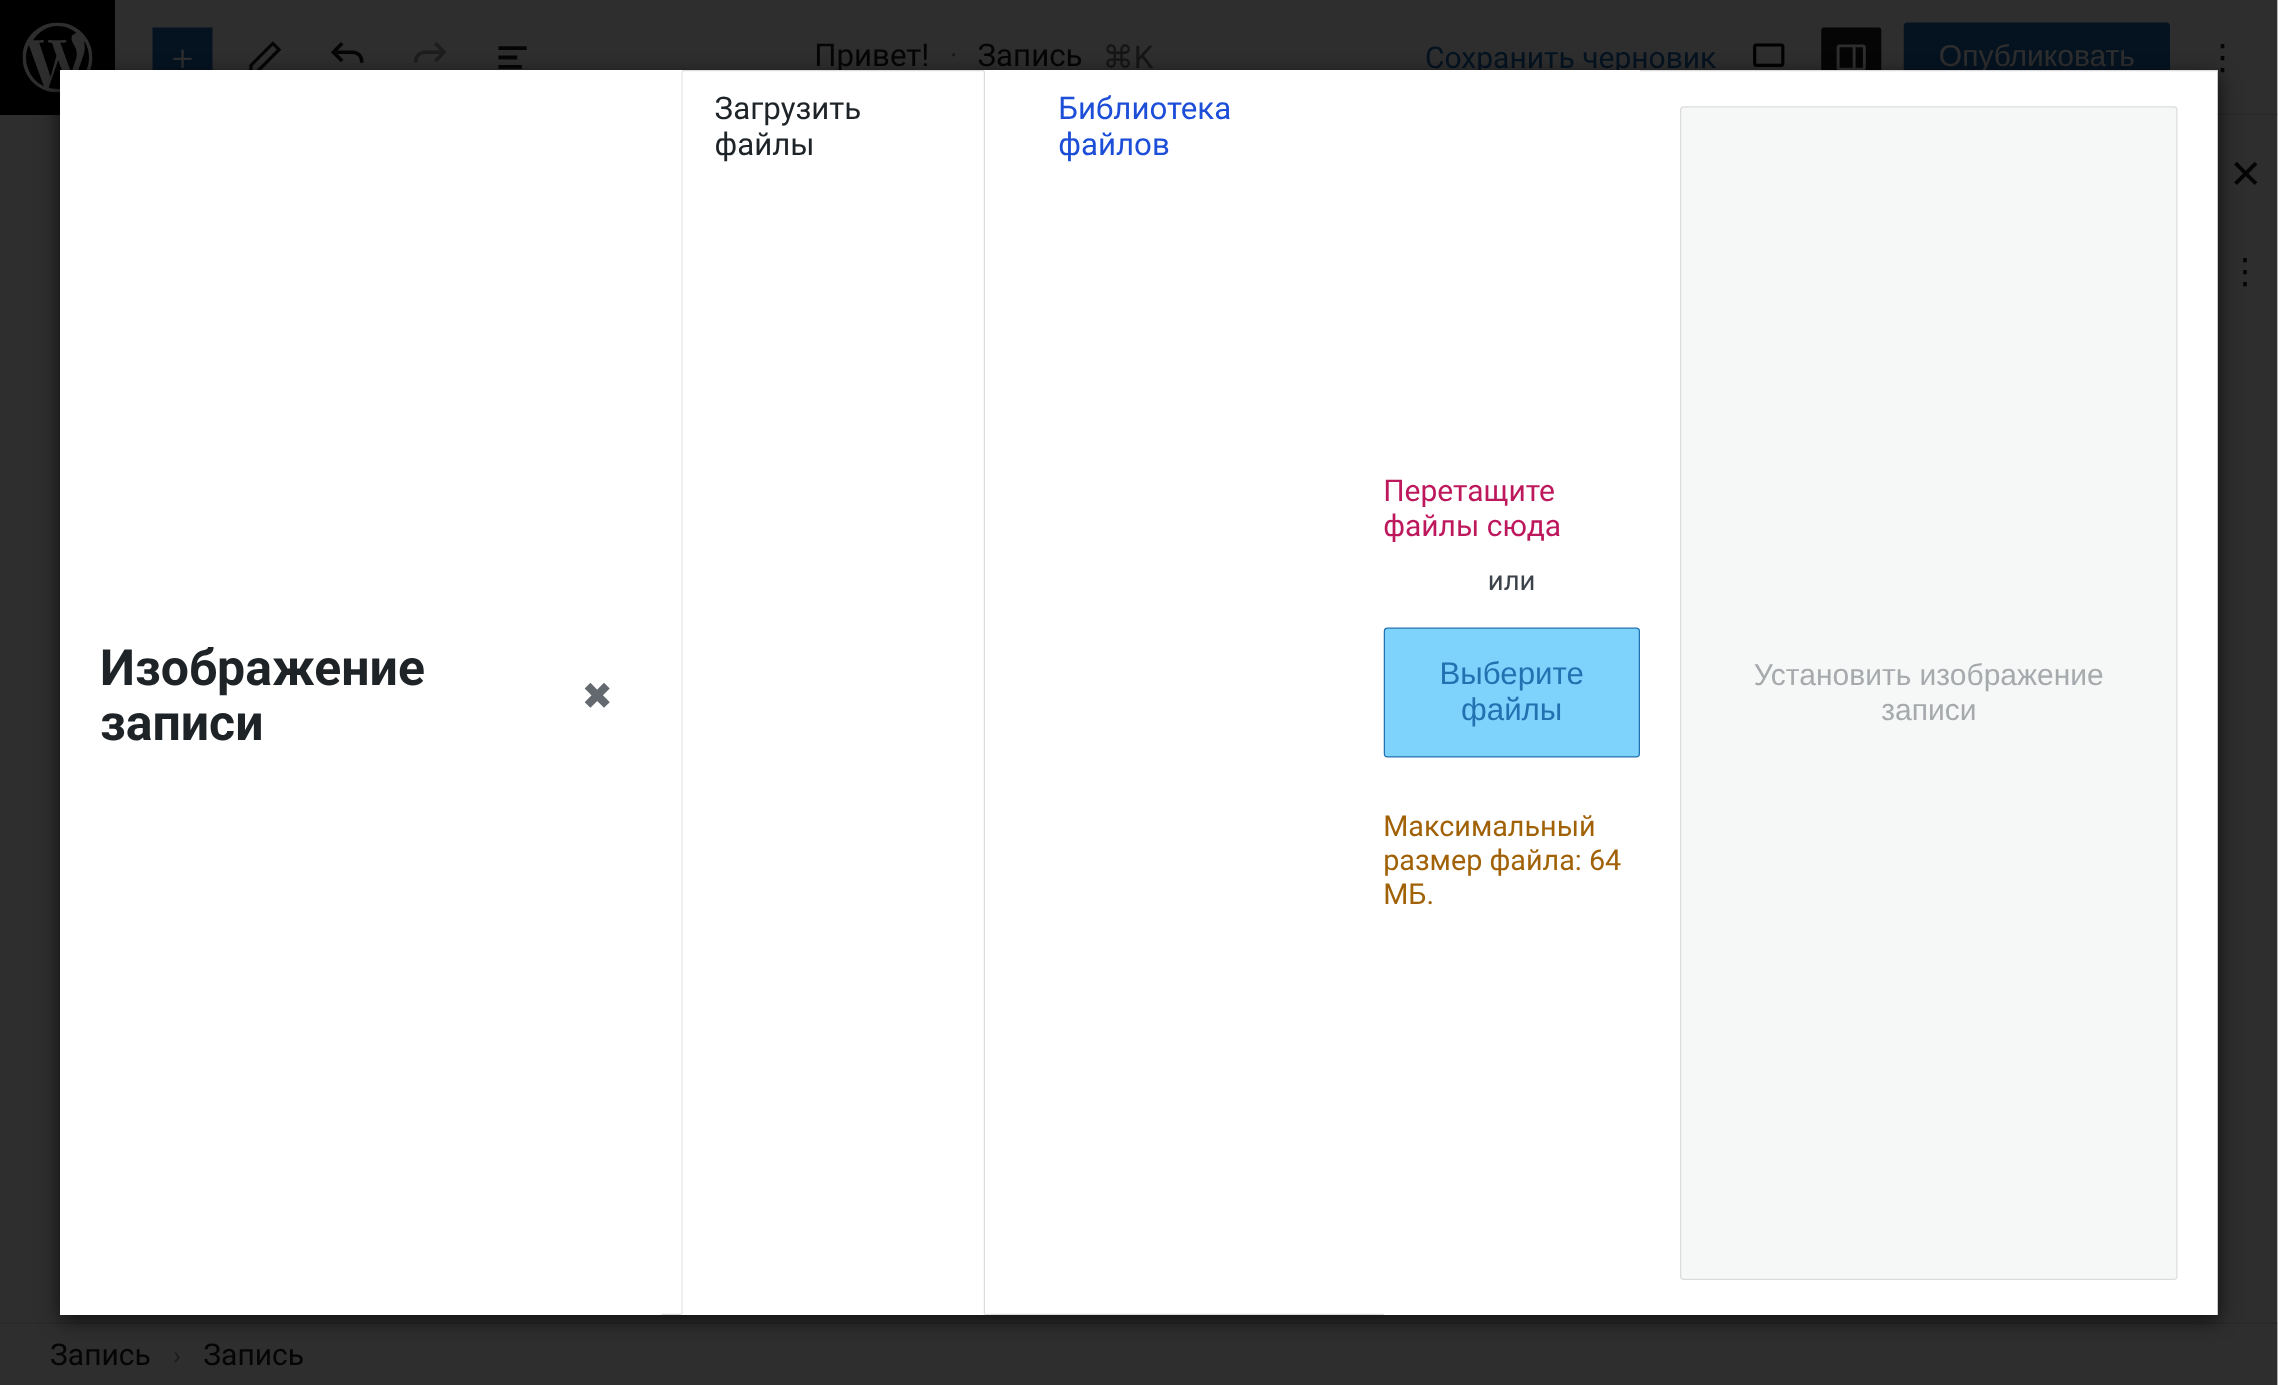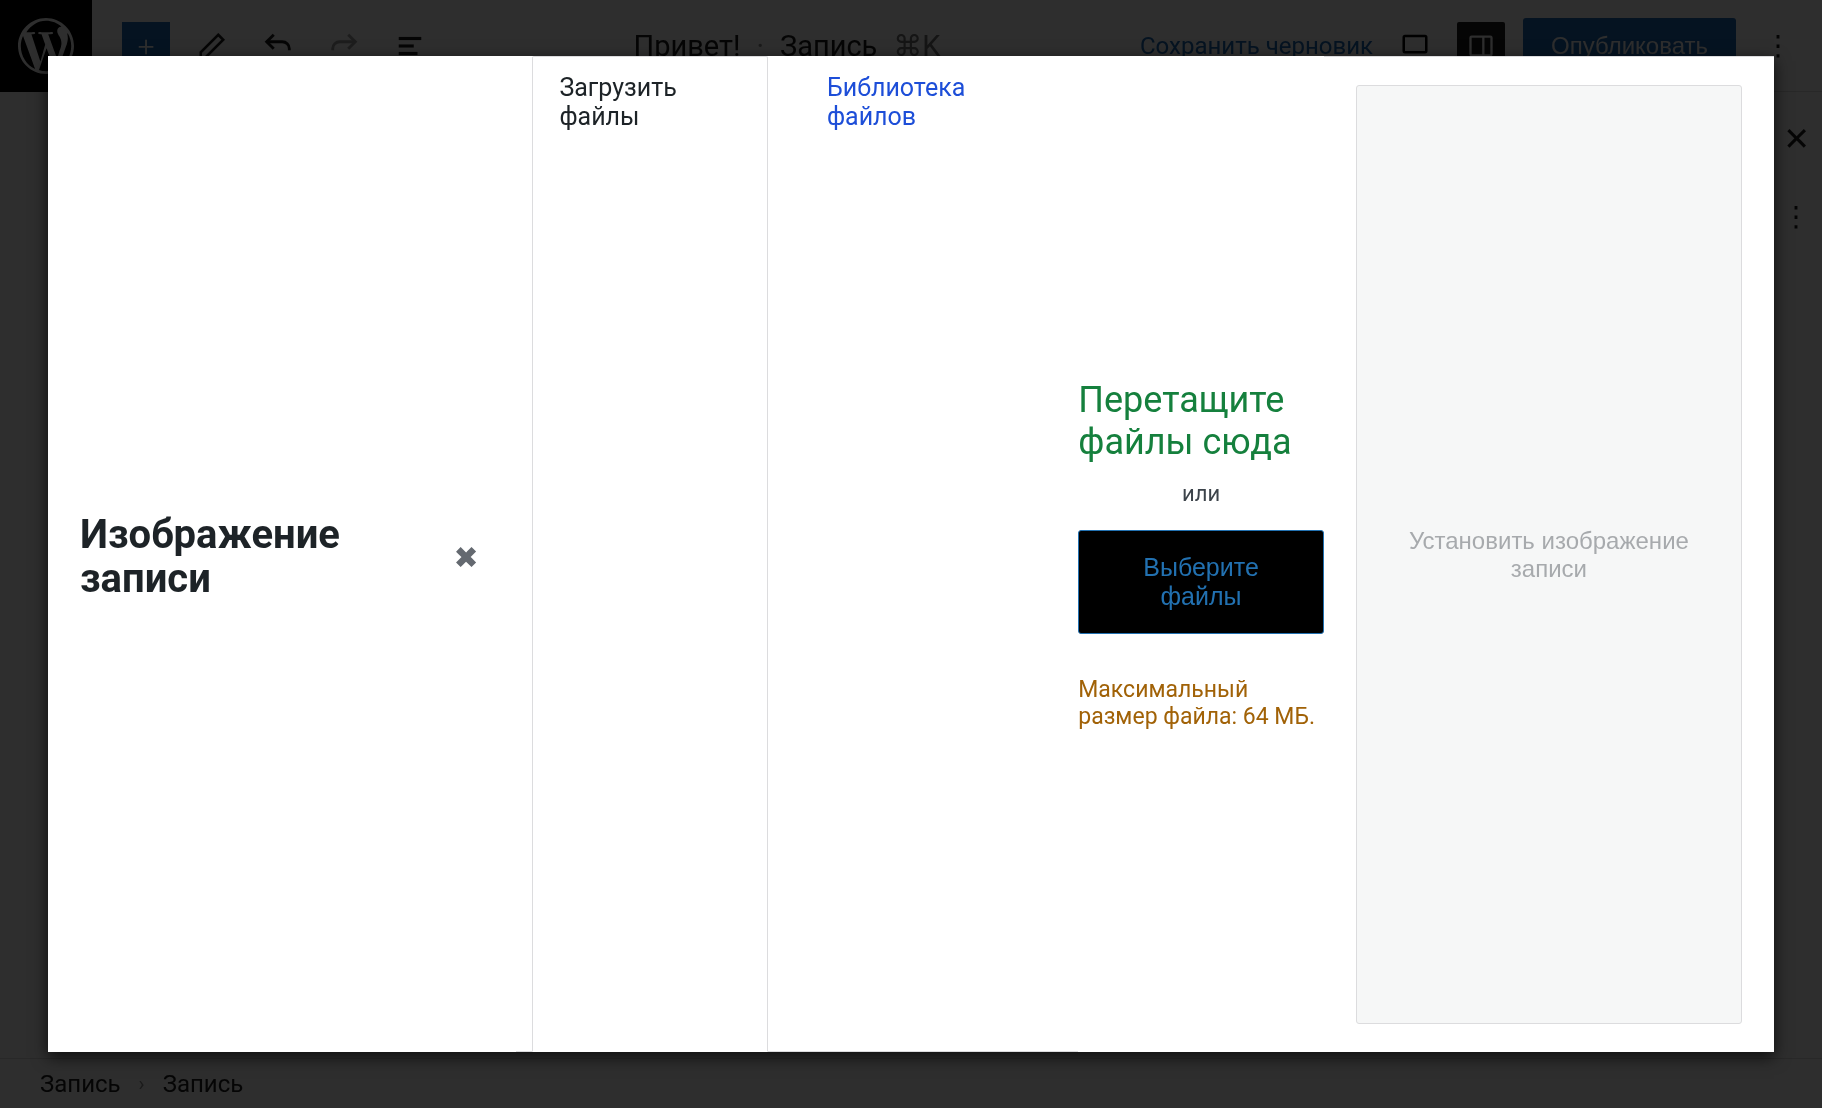--- a/index.html
+++ b/index.html
@@ -61,21 +61,21 @@
       align-items: center;
       justify-content: center;
       color: #1e1e1e;
     }
     .tb-center {
       flex: 1;
       display: flex;
       justify-content: center;
       align-items: center;
       gap: 16px;
-      font-size: 29px;
+      font-size: 25px;
       color: #1e1e1e;
     }
     .tb-center .shortcut { color: #757575; }
     .tb-right { display: flex; align-items: center; gap: 18px; }
     .tb-link { color: #1e6bb8; font-size: 24px; cursor: pointer; }
     .tb-iconbox {
       width: 48px; height: 48px;
       display:flex;align-items:center;justify-content:center;
     }
     .tb-iconbox.dark { background:#1e1e1e; color:#fff; border-radius:2px;}
@@ -184,33 +184,33 @@
 
     .modal-content {
       flex: 1;
       display: flex;
       flex-direction: column;
       align-items: center;
       justify-content: center;
       gap: 18px;
     }
     .drop-title {
-      font-size: 36px;
-      color: #15803d;
+      font-size: 24px;
+      color: #be185d;
     }
     .drop-or {
       font-size: 22px;
       color: #3c434a;
     }
     .select-btn {
       border: 1px solid #2271b1;
-      background: #000000;
+      background: #7dd3fc;
       color: #2271b1;
       font-size: 25px;
-      padding: 22px 64px;
+      padding: 22px 44px;
       border-radius: 3px;
       cursor: pointer;
       margin-top: 6px;
     }
     .max-note {
       font-size: 23px;
       color: #a16207;
       margin-top: 24px;
     }
 

